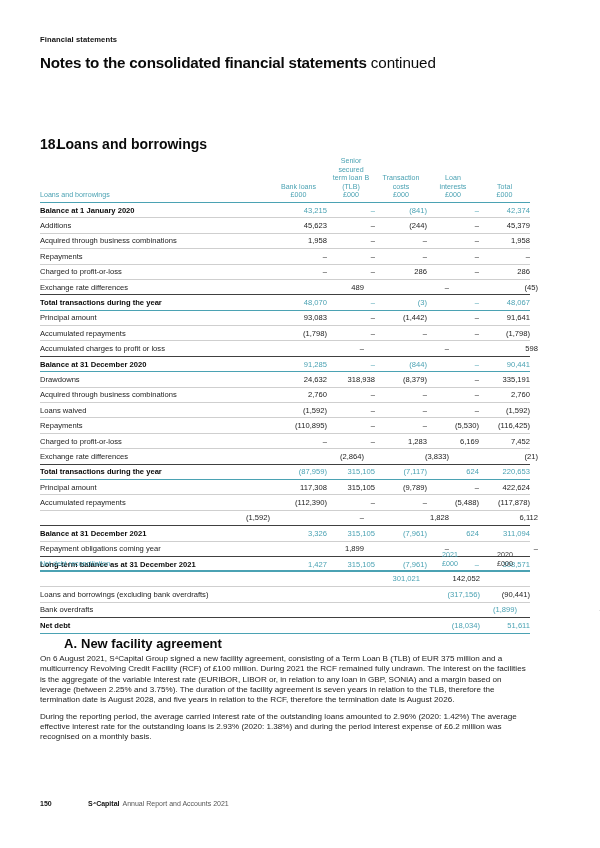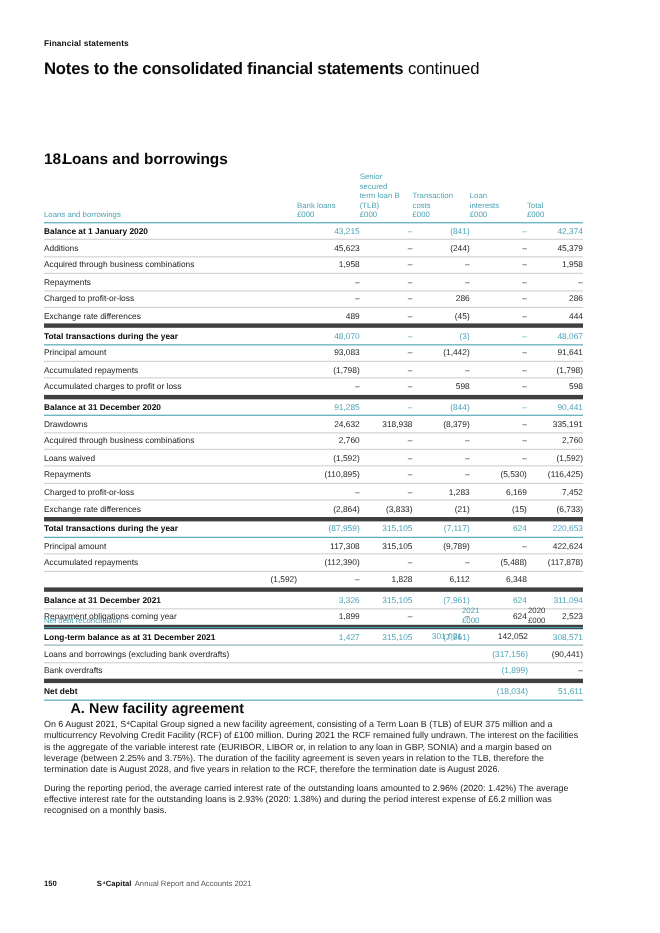--- a/index.html
+++ b/index.html
@@ -11,26 +11,26 @@
   
   .eyebrow{left:40px;top:35px;font-size:7.6px;font-weight:600;letter-spacing:.1px;color:#111;}
   .page-title{left:40px;top:54px;font-size:15.2px;font-weight:700;letter-spacing:-.2px;color:#0a0a0a;white-space:nowrap;}
   .page-title .light{font-weight:400;letter-spacing:-.1px;}
   .section-head{left:40px;top:136px;font-size:14px;font-weight:700;color:#0a0a0a;}
   .section-head .num{display:inline-block;width:17px;}
 
   
   .fin-table{left:40px;width:490px;font-size:7.6px;}
   .thead{display:grid;align-items:end;border-bottom:1.5px solid var(--teal);padding-bottom:2px;}
-  .th{text-align:left;line-height:8.6px;font-size:7.1px;color:var(--teal);}
+  .th{text-align:center;line-height:8.6px;font-size:7.1px;color:var(--teal);}
   .th.dark{color:#3a3a3a;}
   .caption{text-align:left;color:var(--teal);font-size:7.1px;line-height:8.6px;}
   .tr{display:grid;align-items:center;height:14.4px;border-bottom:1px solid #cfcfcf;}
   .nd .tr{height:14.7px;}
-  .tr.r-dark{border-bottom:4px solid #404040;}
+  .tr.r-dark{border-bottom:1px solid #404040;gap:37px;}
   .tr.r-teal{border-bottom:1.5px solid var(--teal);}
   .td-label{text-align:left;color:#1c1c1c;}
   .td-num{text-align:right;color:#1c1c1c;white-space:nowrap;}
   .tr.bold .td-label{font-weight:700;color:#0a0a0a;}
   .tr.bold .td-num{color:var(--teal);}
   .td-num.tealv{color:var(--teal);}
 
   #main-table{top:157px;}
   #main-table .thead,#main-table .tr{grid-template-columns:230px 57px 48px 52px 52px 51px;}
   #net-debt-table{top:551px;}

